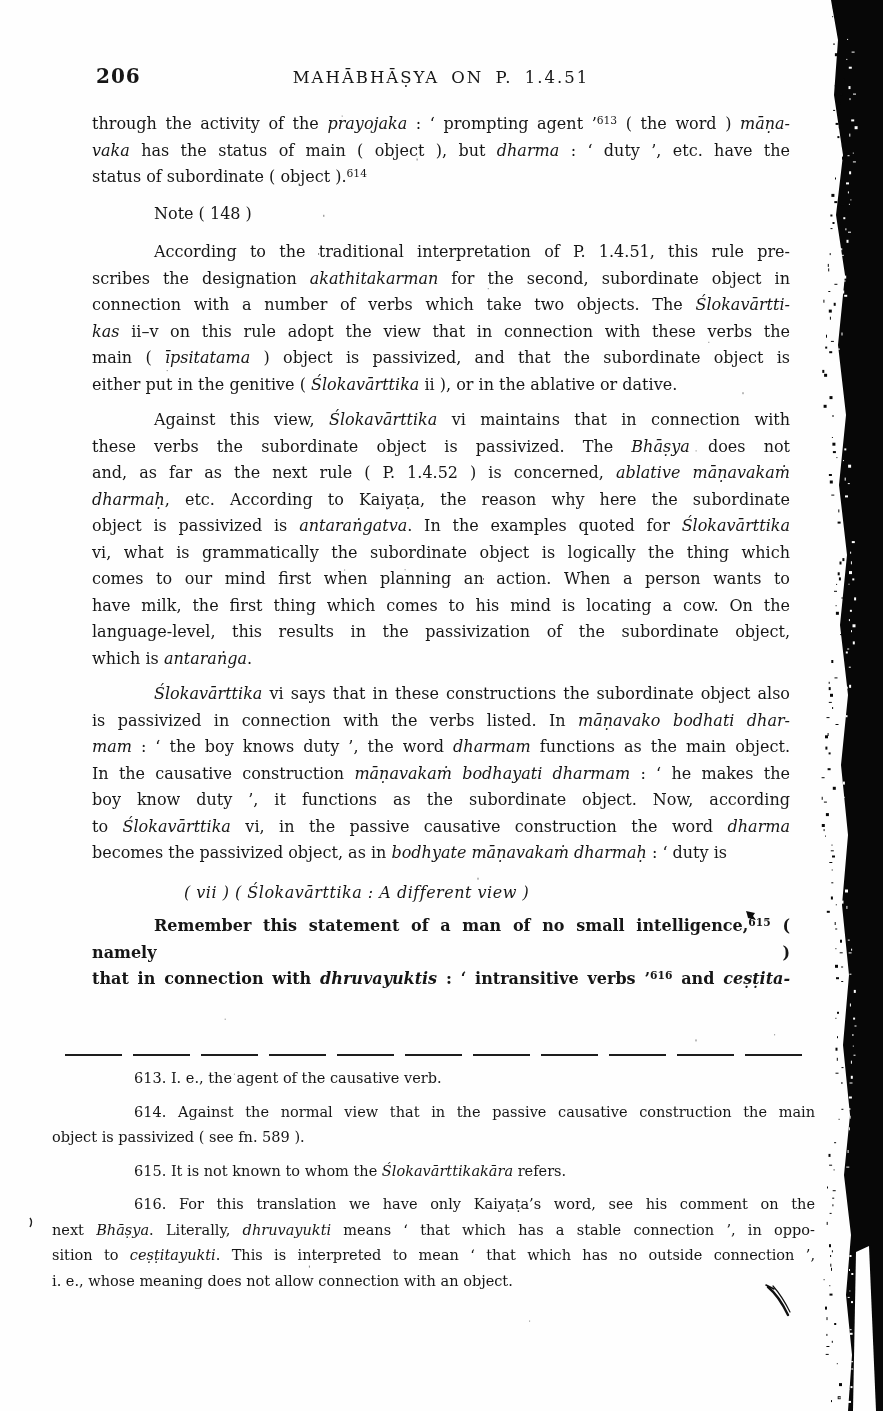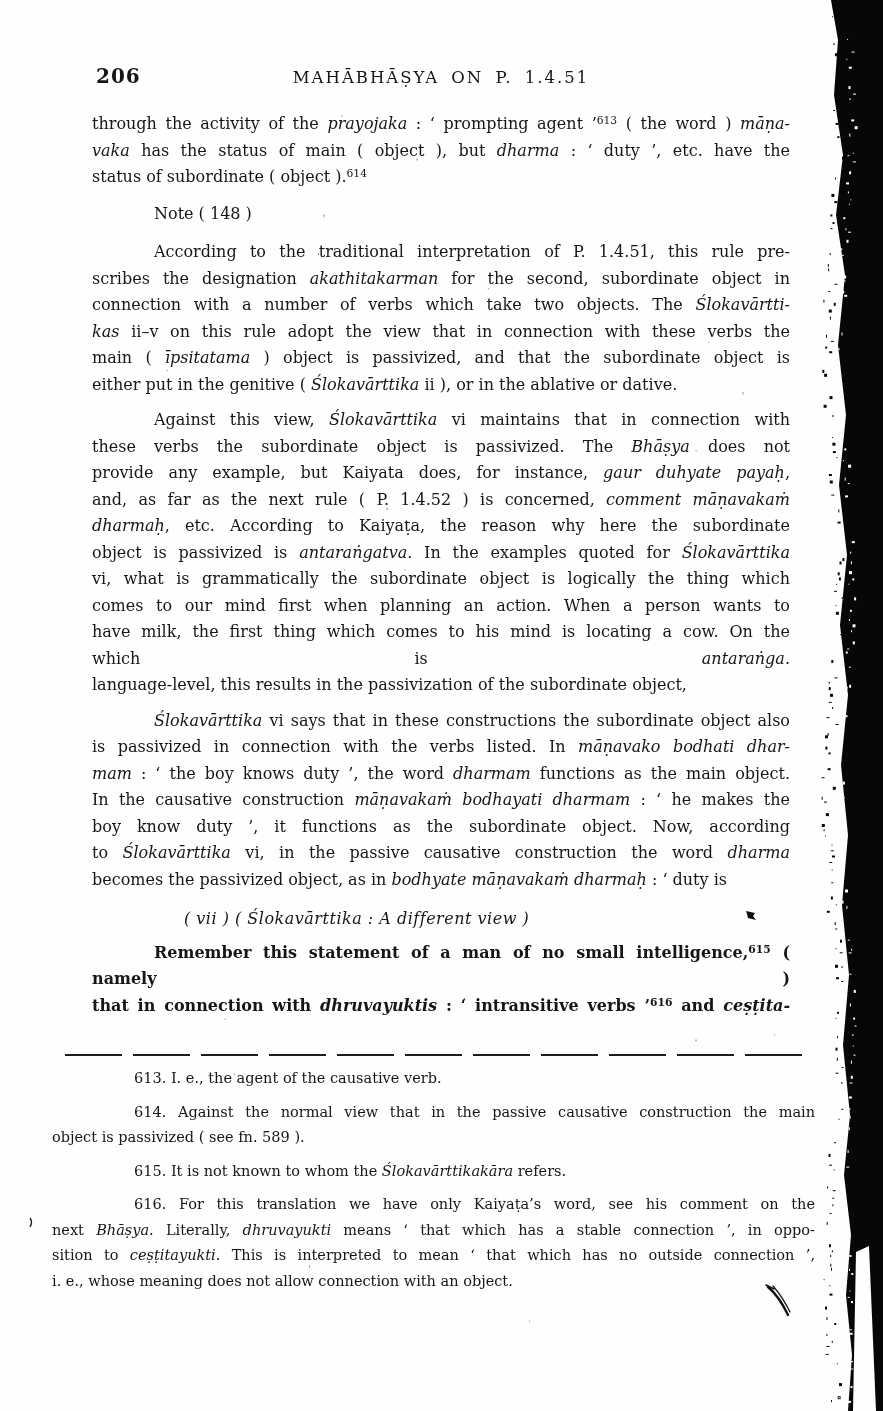--- a/index.html
+++ b/index.html
@@ -64,29 +64,28 @@
       <div class="line">According to the traditional interpretation of P. 1.4.51, this rule pre-</div>
       <div class="line">scribes the designation <i>akathitakarman</i> for the second, subordinate object in</div>
       <div class="line">connection with a number of verbs which take two objects.  The <i>Ślokavārtti-</i></div>
       <div class="line"><i>kas</i> ii–v on this rule adopt the view that in connection with these verbs the</div>
       <div class="line">main ( <i>īpsitatama</i> ) object is passivized, and that the subordinate object is</div>
       <div class="line">either put in the genitive ( <i>Ślokavārttika</i> ii ), or in the ablative or dative.</div>
     </div>
     <div class="block para ind">
       <div class="line">Against this view,  <i>Ślokavārttika</i> vi  maintains that in connection with</div>
       <div class="line">these verbs the subordinate object is passivized.  The  <i>Bhāṣya</i>  does not</div>
-      <div class="line">provide any example, but Kaiyata does, for instance, <i>gaur duhyate payaḥ</i>,</div>
-      <div class="line">and, as far as the next rule ( P. 1.4.52 ) is concerned, <i>comment māṇavakaṁ</i></div>
+      <div class="line">and, as far as the next rule ( P. 1.4.52 ) is concerned, <i>ablative māṇavakaṁ</i></div>
       <div class="line"><i>dharmaḥ</i>, etc.  According to Kaiyaṭa, the reason why here the subordinate</div>
       <div class="line">object is passivized is <i>antaraṅgatva</i>.  In the examples quoted for  <i>Ślokavārttika</i></div>
       <div class="line">vi, what is grammatically the subordinate object is logically the thing which</div>
       <div class="line">comes to our mind first when planning an action.  When a person wants to</div>
       <div class="line">have milk, the first thing which comes to his mind is locating a cow.  On the</div>
+      <div class="line">language-level, this results in the passivization of the subordinate object,</div>
       <div class="line">which is <i>antaraṅga</i>.</div>
-      <div class="line">language-level, this results in the passivization of the subordinate object,</div>
     </div>
     <div class="block para ind">
       <div class="line"><i>Ślokavārttika</i> vi says that in these constructions the subordinate object also</div>
       <div class="line">is passivized in connection with the verbs listed.   In <i>māṇavako bodhati dhar-</i></div>
       <div class="line"><i>mam</i> : ‘ the boy knows duty ’, the word <i>dharmam</i> functions as the main object.</div>
       <div class="line">In the causative construction <i>māṇavakaṁ bodhayati dharmam</i> :  ‘ he makes the</div>
       <div class="line">boy know duty ’, it functions as the subordinate object.  Now, according</div>
       <div class="line">to <i>Ślokavārttika</i> vi, in the passive causative construction the word <i>dharma</i></div>
       <div class="line">becomes the passivized object, as in <i>bodhyate māṇavakaṁ dharmaḥ</i> : ‘ duty is</div>
     </div>

